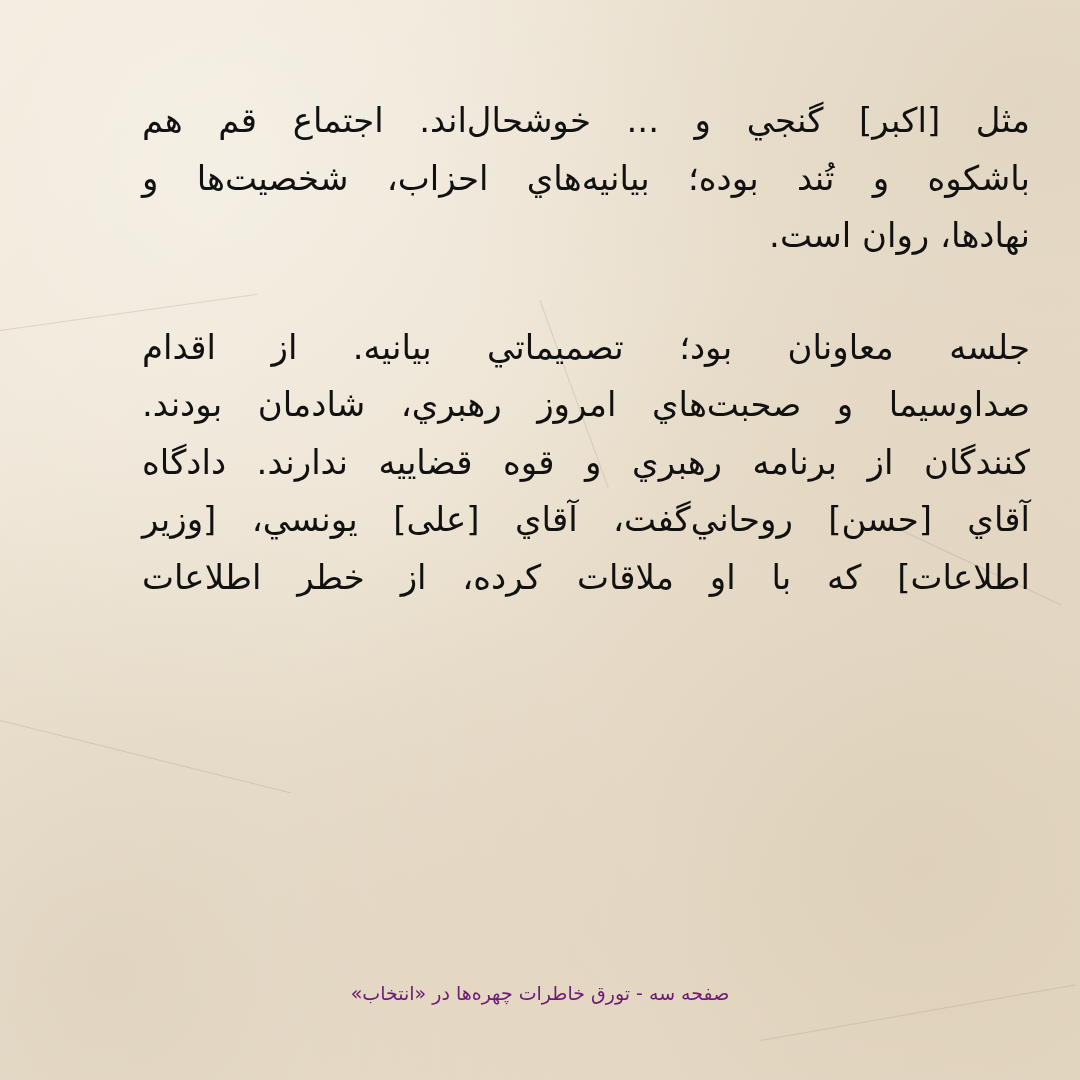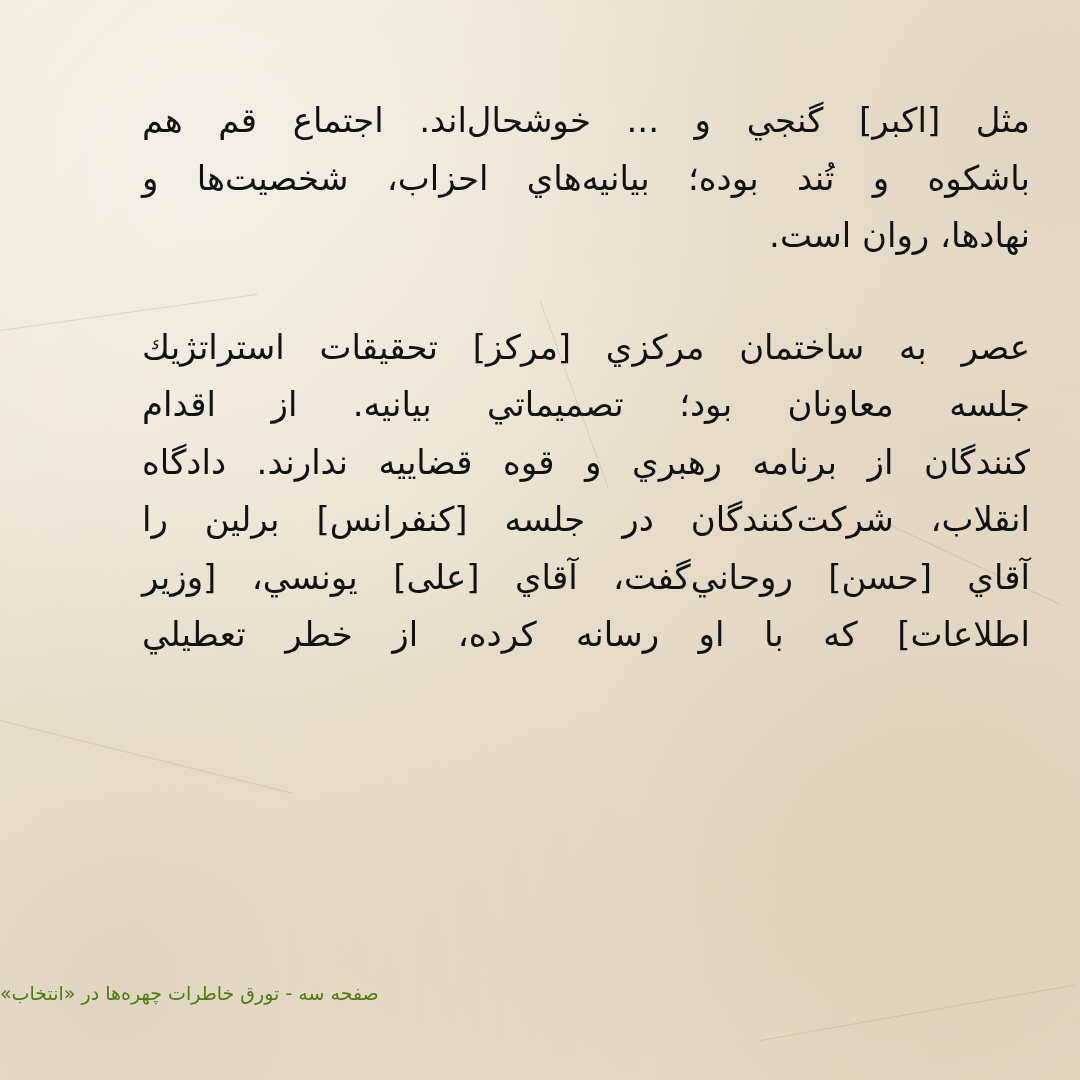--- a/index.html
+++ b/index.html
@@ -48,46 +48,45 @@
       text-align-last: right;
     }
     .gap {
       height: 54px;
     }
     .footer {
       position: absolute;
       left: 0;
       width: 1080px;
       top: 982px;
-      text-align: left;
+      text-align: center;
       direction: rtl;
       font-family: "DejaVu Sans", sans-serif;
       font-size: 19px;
-      color: #4d7c0f;
+      color: #701a75;
     }
   </style>
 </head>
 <body>
 
 <div class="crack" style="left:0;top:330px;width:260px;transform:rotate(-8deg);"></div>
 <div class="crack" style="left:540px;top:300px;width:200px;transform:rotate(70deg);"></div>
 <div class="crack" style="left:0;top:720px;width:300px;transform:rotate(14deg);"></div>
 <div class="crack" style="left:760px;top:1040px;width:320px;transform:rotate(-10deg);"></div>
 <div class="crack" style="left:880px;top:520px;width:200px;transform:rotate(25deg);"></div>
 
 <div class="page">
   <div>
     <span class="line">مثل [اکبر] گنجي و ... خوشحال‌اند. اجتماع قم هم</span>
     <span class="line">باشکوه و تُند بوده؛ بيانيه‌هاي احزاب، شخصيت‌ها و</span>
     <span class="line last">نهادها، روان است.</span>
   </div>
   <div class="gap"></div>
   <div>
-    <span class="line">عصر به ساختمان مرکزي [مرکز] تحقيقات استراتژيك</span>
     <span class="line">جلسه معاونان بود؛ تصميماتي بيانيه. از اقدام</span>
+    <span class="line">صداوسيما و صحبت‌هاي امروز رهبري، شادمان بودند.</span>
     <span class="line">کنندگان از برنامه رهبري و قوه قضاييه ندارند. دادگاه</span>
-    <span class="line">انقلاب، شرکت‌کنندگان در جلسه [کنفرانس] برلين را</span>
     <span class="line">آقاي [حسن] روحاني‌گفت، آقاي [علی] يونسي، [وزير</span>
-    <span class="line">اطلاعات] که با او رسانه کرده، از خطر تعطيلي</span>
+    <span class="line">اطلاعات] که با او ملاقات کرده، از خطر اطلاعات</span>
   </div>
 </div>
 
 <div class="footer">صفحه سه - تورق خاطرات چهره‌ها در «انتخاب»</div>
 
 </body></html>

